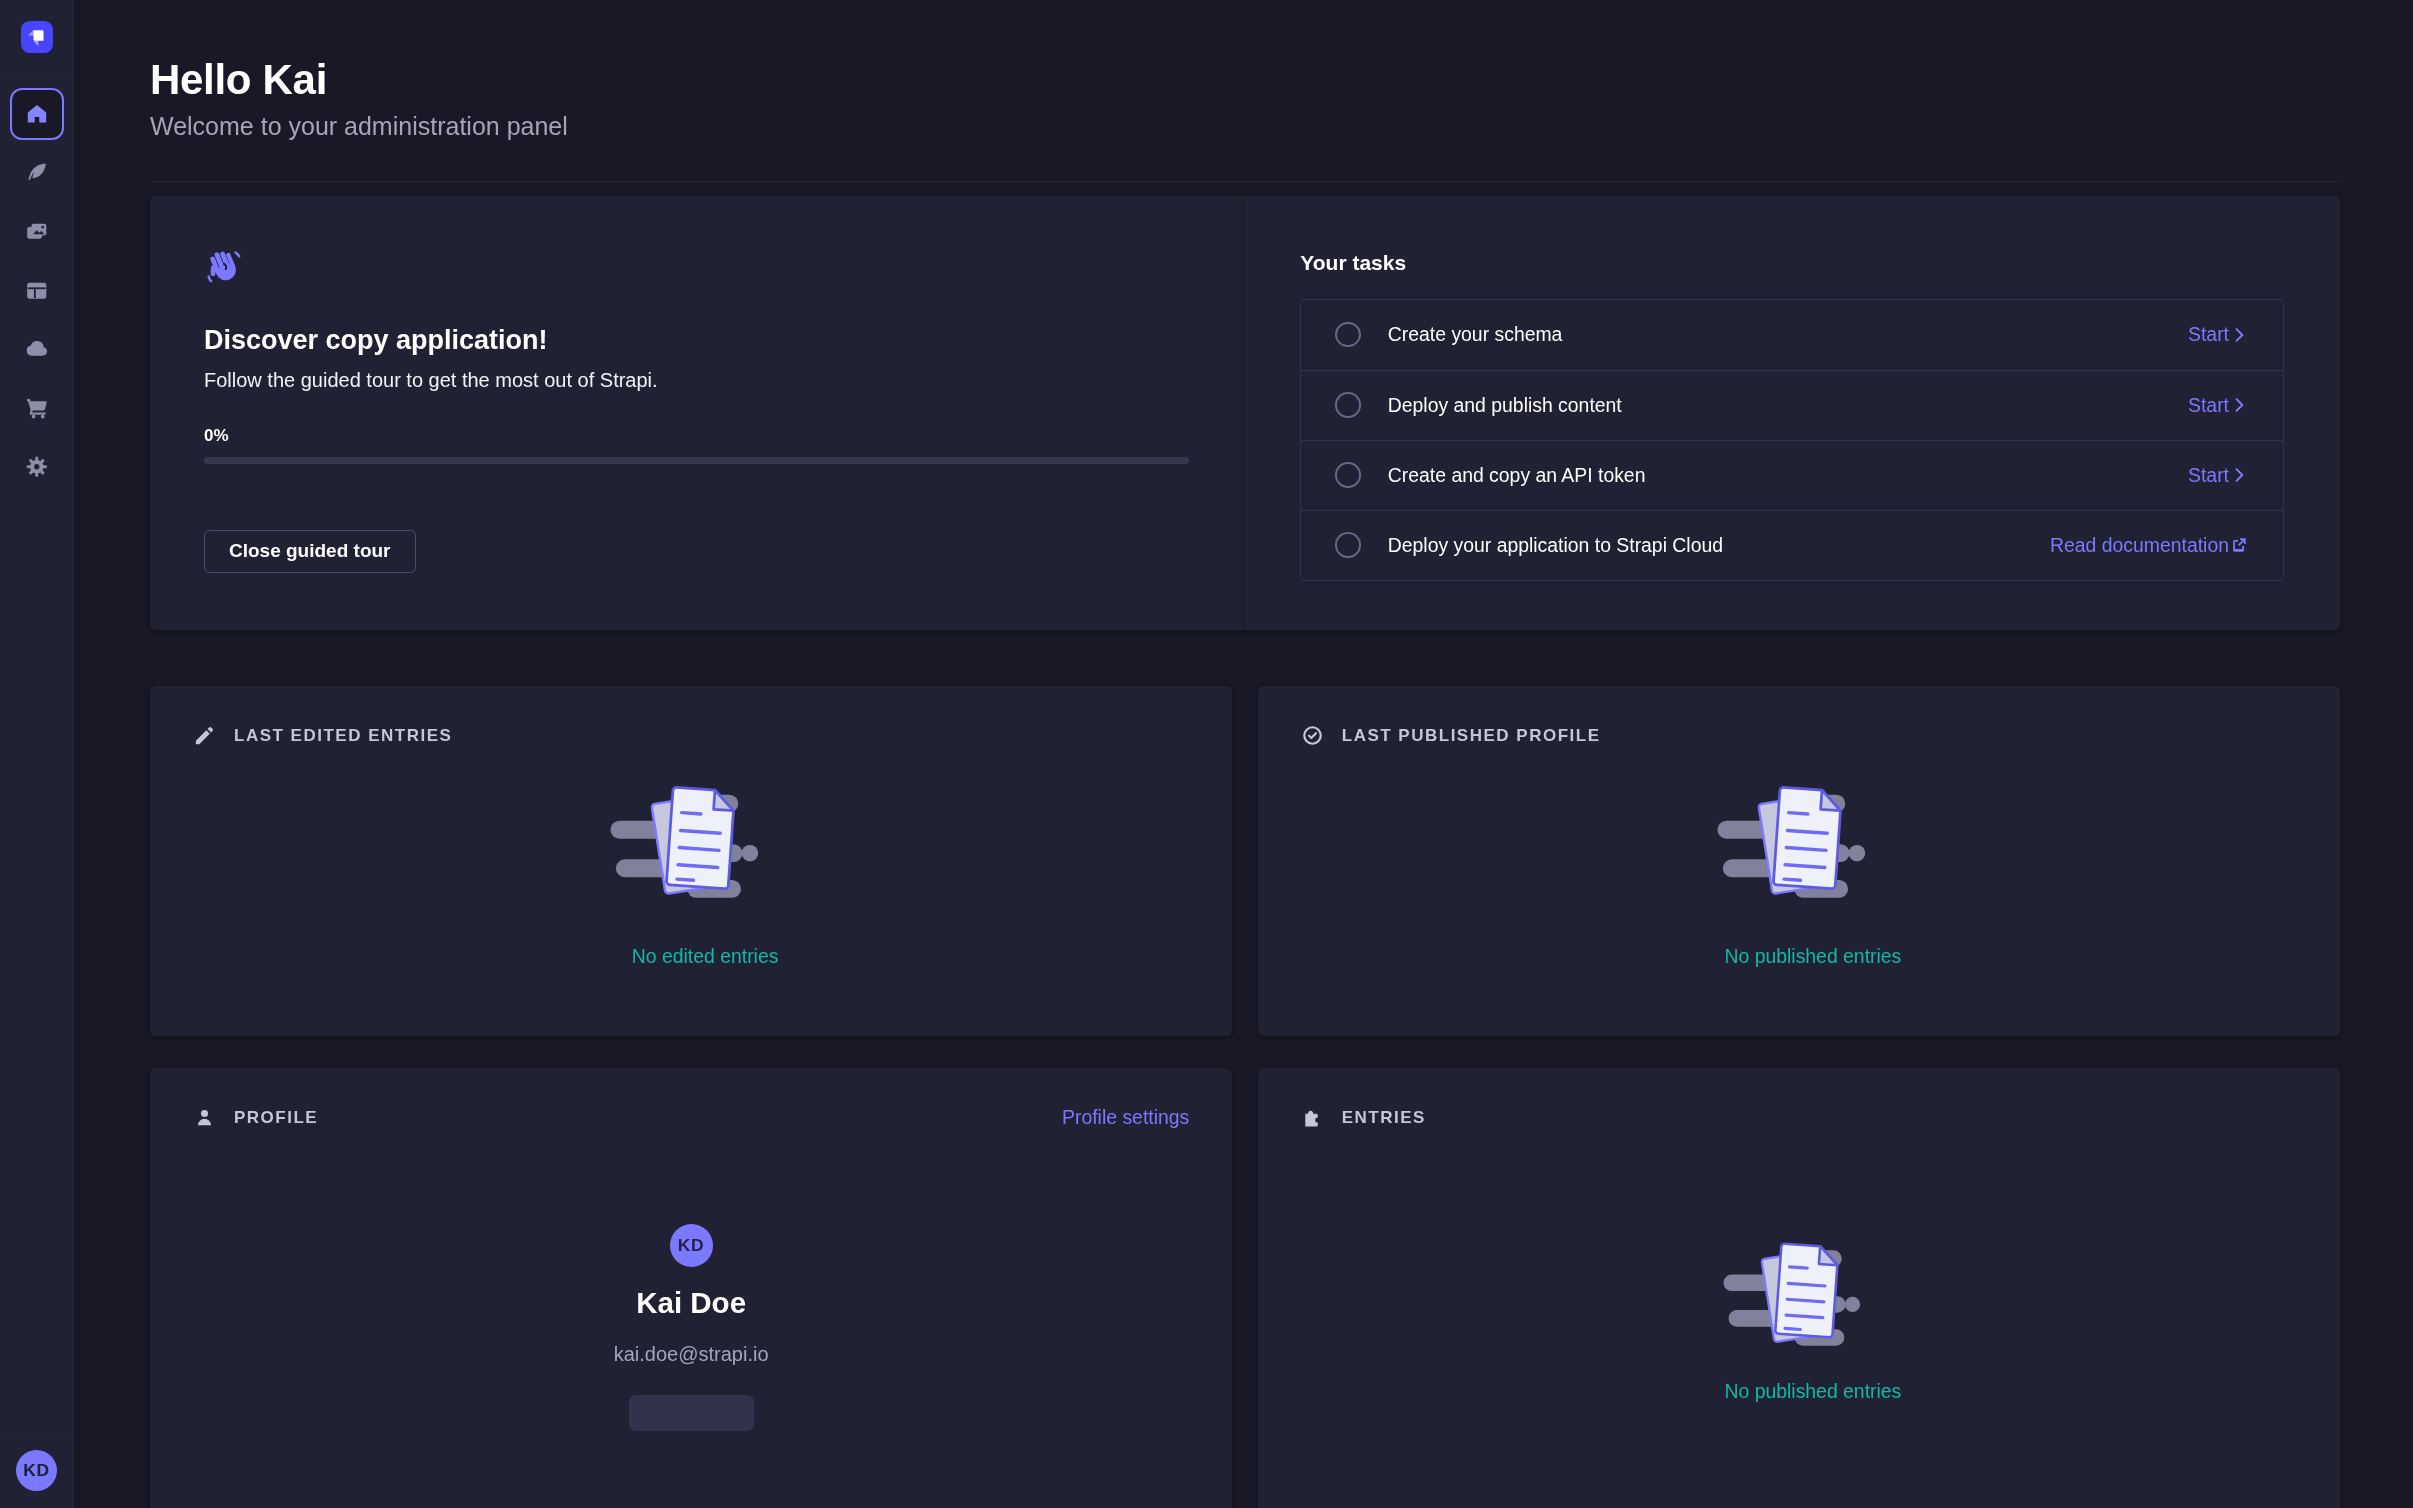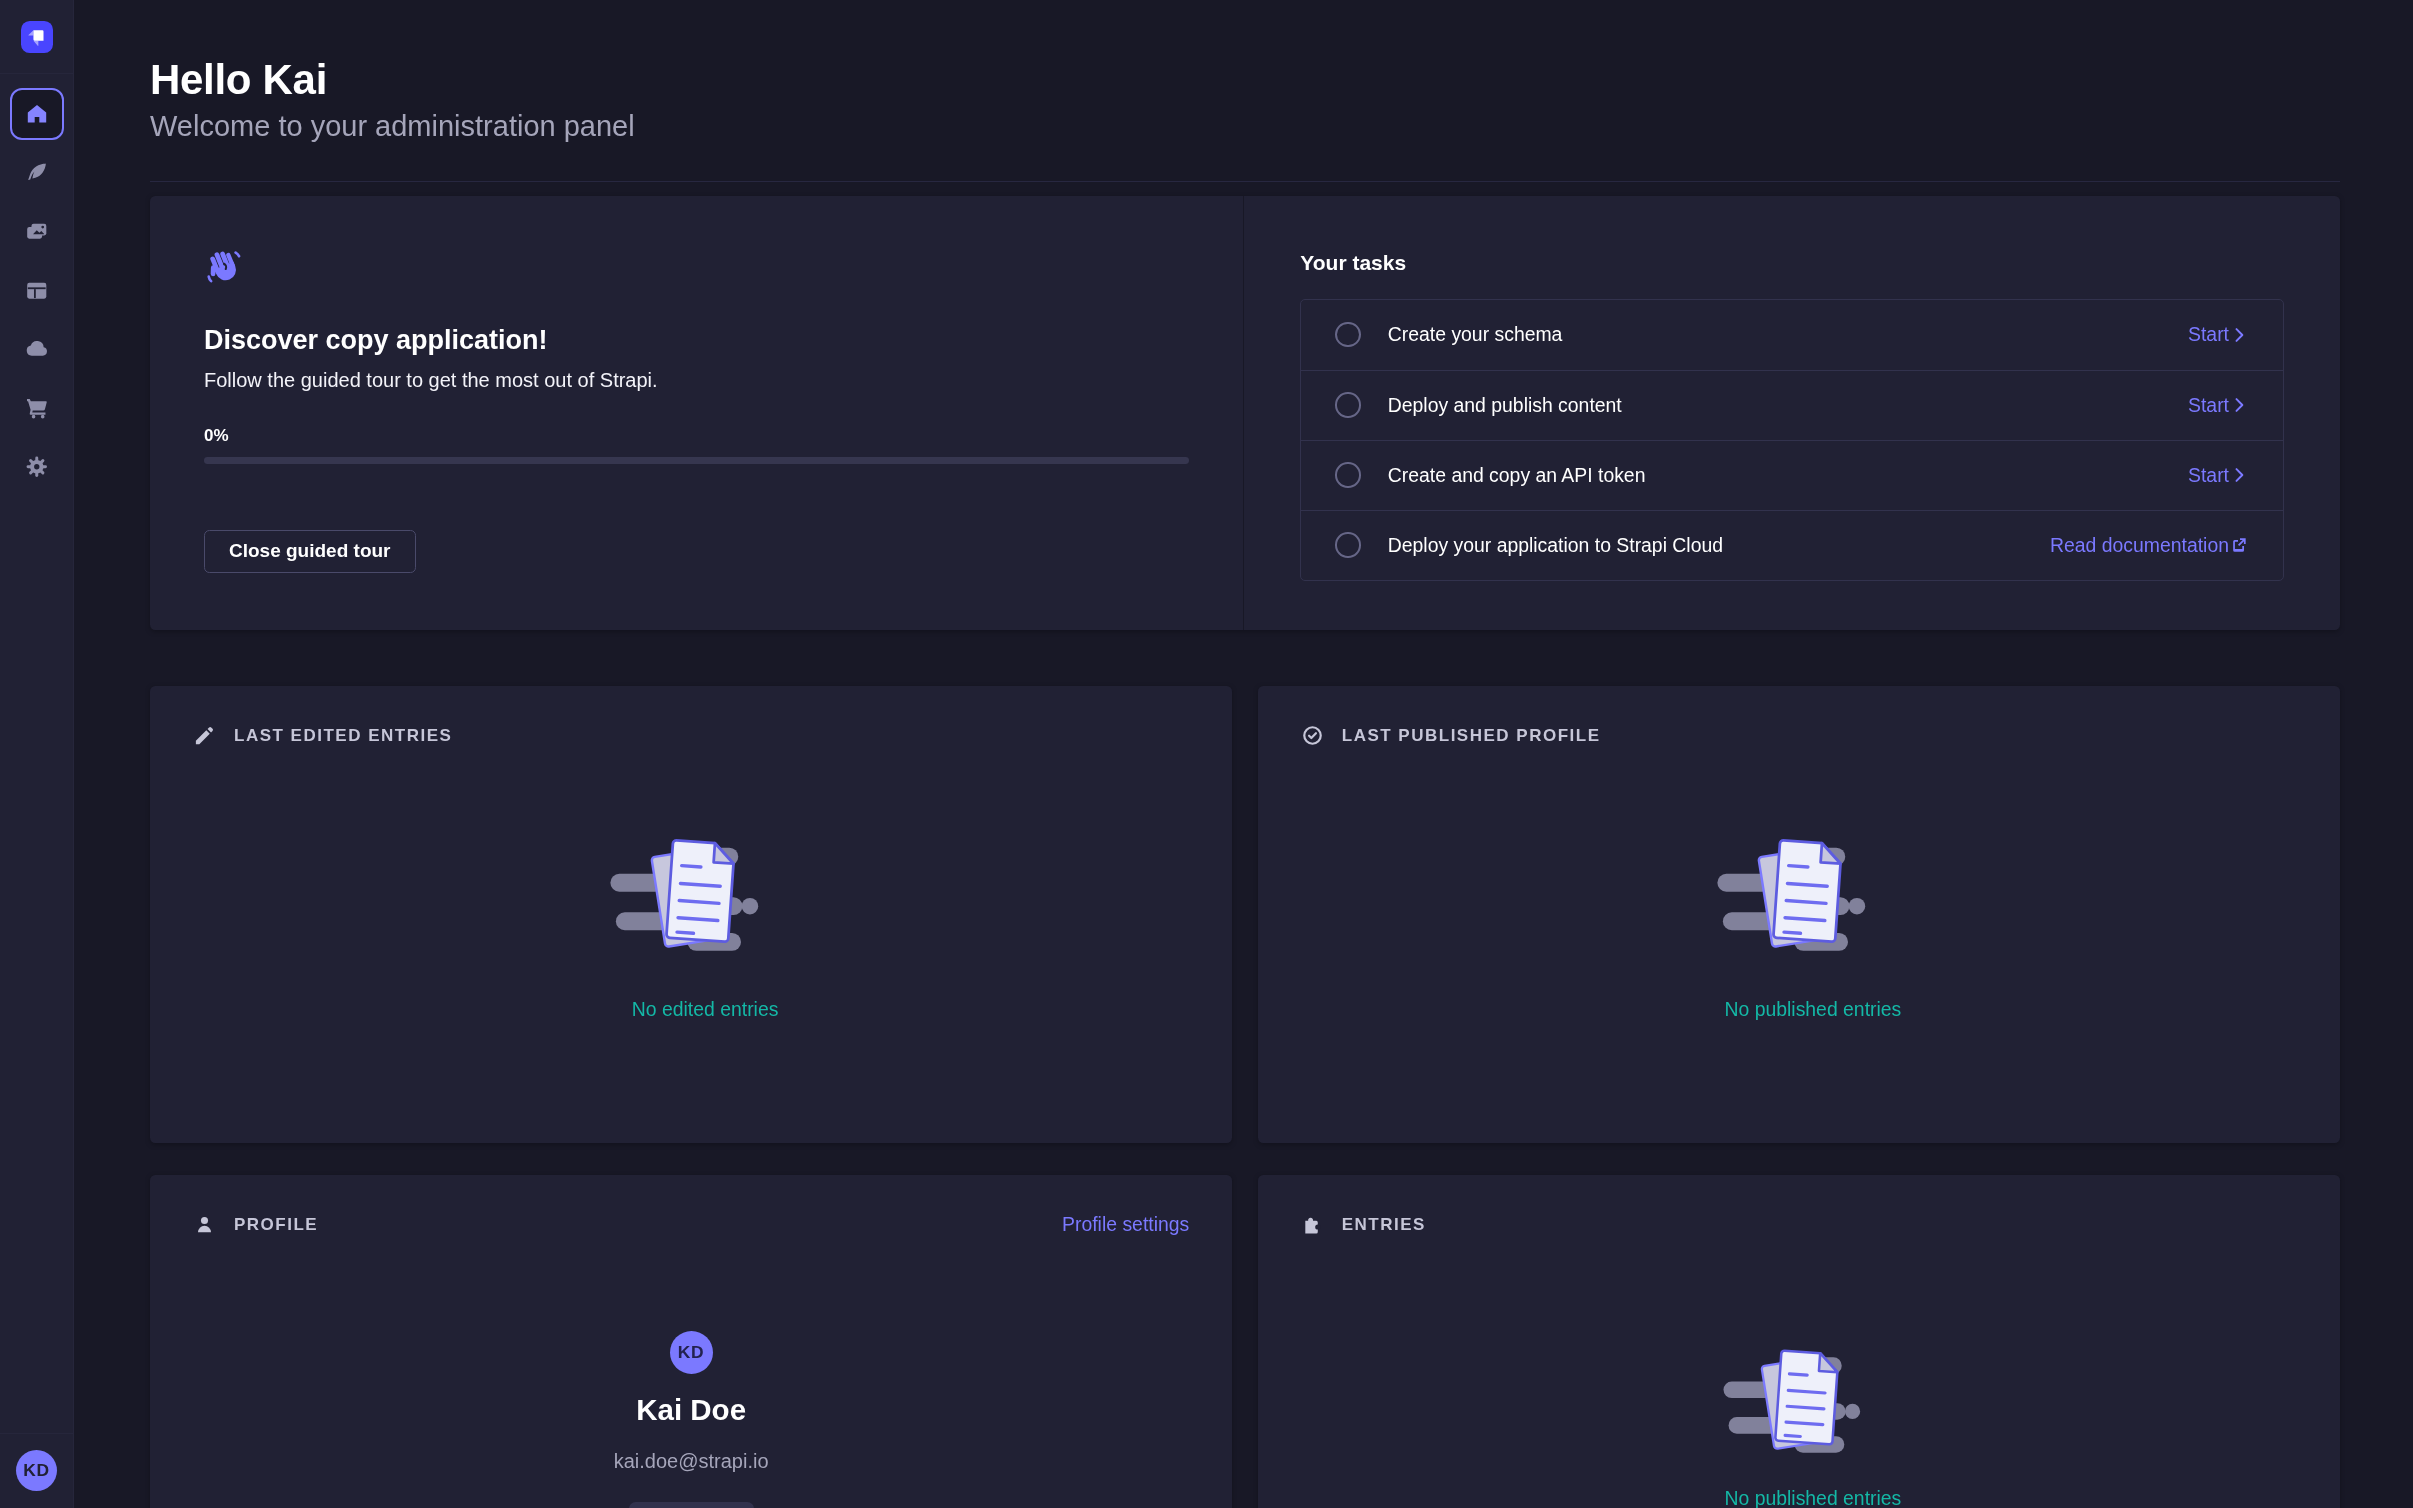--- a/index.html
+++ b/index.html
@@ -43,21 +43,21 @@
     background:#7b79ff; color:#212134; font-size:17.4px; font-weight:700;
     display:flex; align-items:center; justify-content:center; letter-spacing:0.7px;
     cursor:pointer;
   }
 
   
   .main { position:absolute; left:150px; top:0; width:2190px; }
 
   .page-header { padding-top:56px; padding-bottom:42px; border-bottom:0.7px solid #272740; }
   .page-title { font-size:42px; font-weight:700; line-height:1.15; letter-spacing:-0.3px; color:#ffffff; }
-  .page-subtitle { margin-top:9.4px; font-size:29px; line-height:25.5px; color:#a5a5ba; }
+  .page-subtitle { margin-top:9.4px; font-size:25px; line-height:25.5px; color:#a5a5ba; }
 
   
   .tour-card {
     margin-top:14px; height:434px; background:#212134; border-radius:5.4px;
     display:flex; box-shadow:0 1.3px 5.4px rgba(0,0,0,.25);
   }
   .tour-left { width:1093px; padding:51px 54px; }
   .tour-divider { width:1.3px; background:#181826; }
   .tour-right { flex:1; padding:54px 56px 0 56px; }
 
@@ -92,21 +92,21 @@
   
   .widgets-row {
     display:grid; grid-template-columns:1fr 1fr; gap:25.5px;
   }
   .row-2 { margin-top:56px; }
   .row-3 { margin-top:32px; }
   .widget {
     background:#212134; border-radius:5.4px; padding:38px 43px;
     display:flex; flex-direction:column; box-shadow:0 1.3px 5.4px rgba(0,0,0,.25);
   }
-  .widget-md { height:457px; }
+  .widget-md { height:350px; }
   .widget-tall { height:469px; }
   .widget-header { display:flex; align-items:center; gap:18px; color:#c6c6d8; }
   .widget-icon { width:23px; height:23px; fill:currentColor; flex:none; }
   .widget-title { font-size:17px; font-weight:700; letter-spacing:1.5px; }
   .widget-link { margin-left:auto; color:#7b79ff; font-size:19.4px; font-weight:400; letter-spacing:0; text-decoration:none; cursor:pointer; }
 
   .empty-body { flex:1; display:flex; flex-direction:column; align-items:center; justify-content:center; gap:36px; }
   .empty-illustration { width:165px; height:131px; }
   .empty-text { font-size:19.4px; color:#14b8a6;margin-left:28px; }
 

